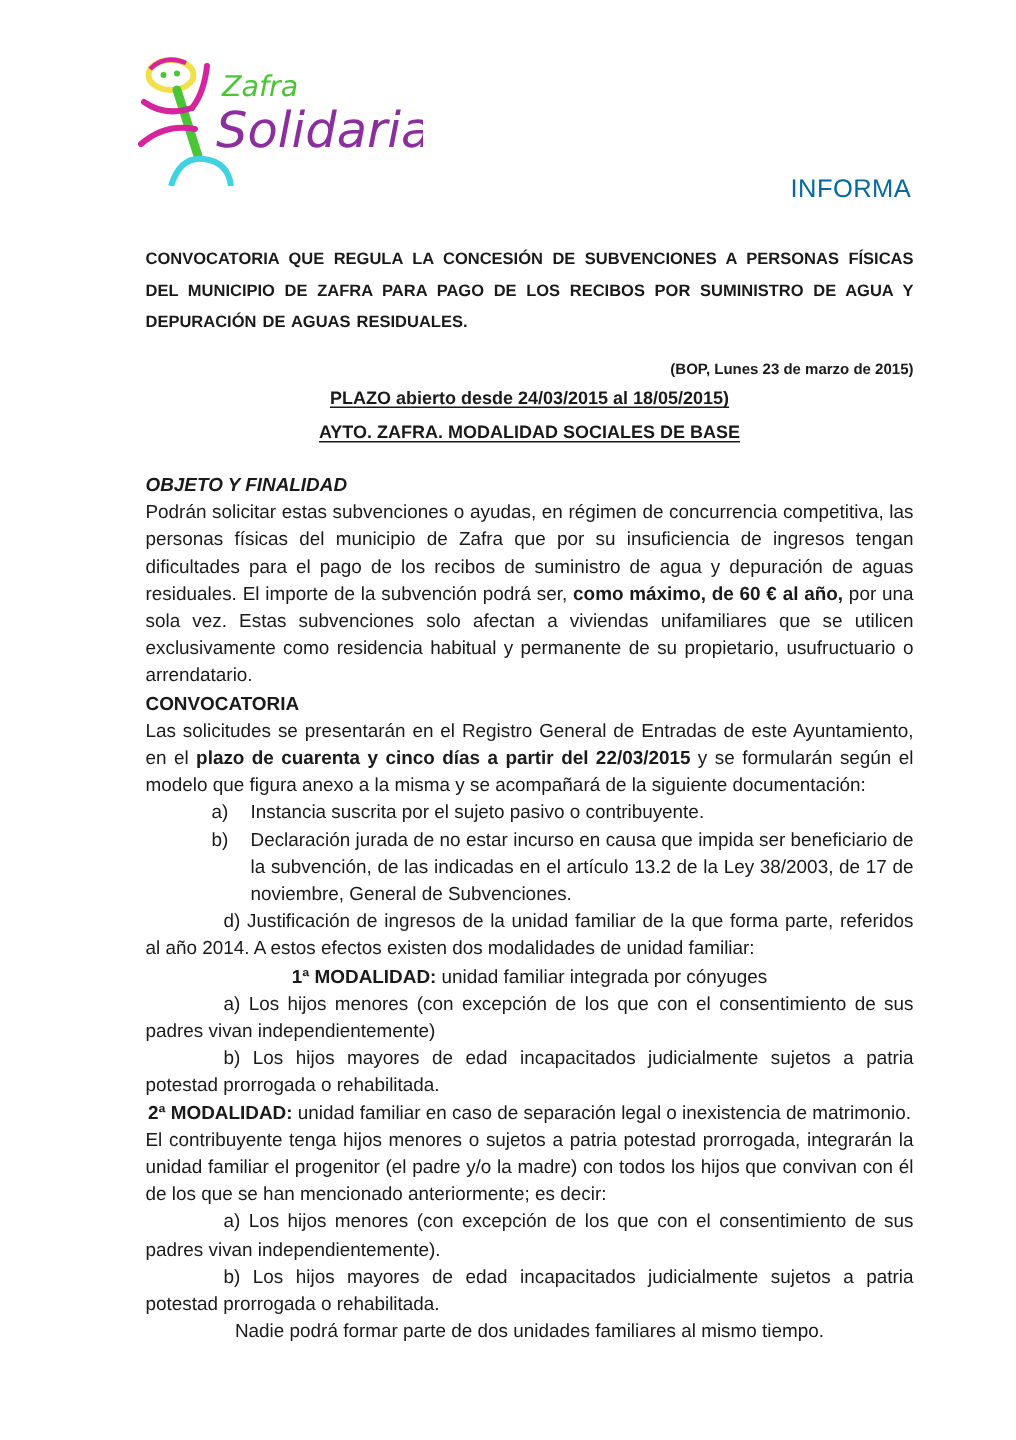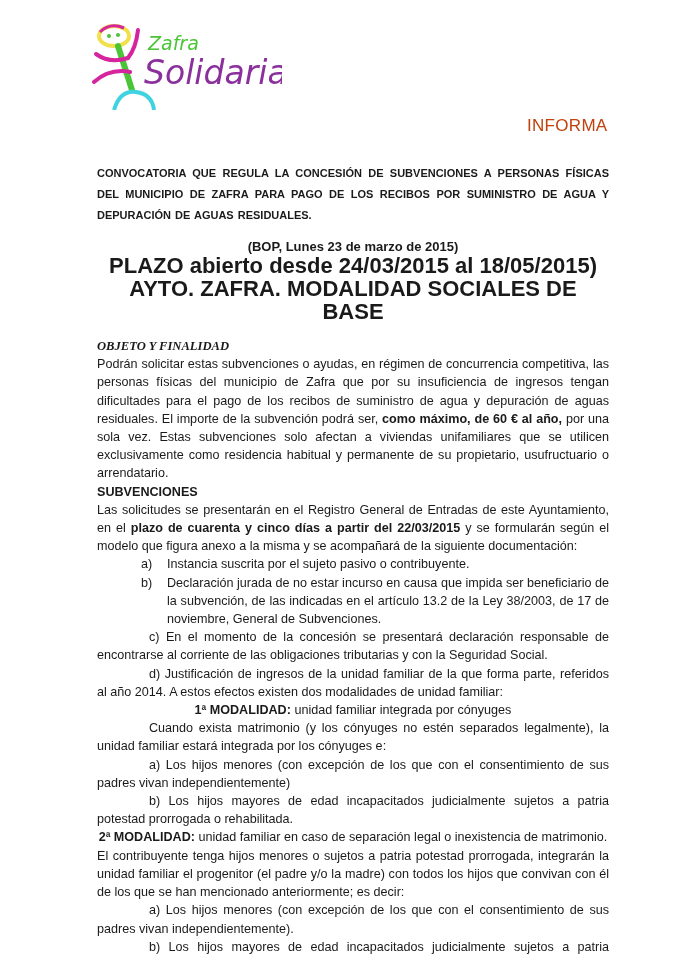--- a/index.html
+++ b/index.html
@@ -1,25 +1,25 @@
 <!DOCTYPE html>
 <html><head>
 <meta charset="utf-8">
 <style>
   html, body { margin: 0; padding: 0; background: #ffffff; }
   body { width: 677px; height: 960px; position: relative; overflow: hidden;
          font-family: "Liberation Sans", sans-serif; color: #1a1a1a; }
-  .logo { position: absolute; left: 92px; top: 20px; width: 190px; height: 90px; }
-  .informa { position: absolute; left: 527px; top: 116px; font-size: 17px; letter-spacing: 0.3px; color: #c2410c; }
+  .logo { position: absolute; left: 92px; top: 34px; width: 190px; height: 90px; }
+  .informa { position: absolute; left: 527px; top: 116px; font-size: 17px; letter-spacing: 0.3px; color: #0369a1; }
   .doc { position: absolute; left: 97px; top: 163px; width: 512px; font-size: 12.6px; line-height: 18.2px; }
   .convocatoria { font-weight: bold; text-align: justify; font-size: 11px; line-height: 21px; margin: 0; word-spacing: 1px; }
-  .bop { text-align: center; font-weight: bold; font-size: 13px; margin-top: 14px; line-height: 14px; }
-  .plazo, .ayto { text-align: center; font-weight: bold; font-size: 22px; line-height: 23px; text-underline-offset: 2px; }
+  .bop { text-align: right; font-weight: bold; font-size: 10px; margin-top: 14px; line-height: 14px; }
+  .plazo, .ayto { text-align: center; font-weight: bold; font-size: 12px; line-height: 23px; text-decoration: underline; text-underline-offset: 2px; }
   .section-title { font-weight: bold; margin-top: 14px; }
-  .section-title.italic { font-style: italic; font-family: Liberation Serif, serif; }
+  .section-title.italic { font-style: italic; }
   .section-title.proc { margin-top: 0; }
   p { margin: 0; text-align: center; }
   .just { text-align: justify; }
   .list { margin: 0; padding: 0; list-style: none; }
   .list li { position: relative; padding-left: 70px; text-align: justify; }
   .list li .mark { position: absolute; left: 44px; }
   .indent { text-indent: 52px; text-align: justify; }
   b { font-weight: bold; }
 </style>
 </head>
@@ -45,31 +45,29 @@
 
 <div class="doc">
   <p class="convocatoria">CONVOCATORIA QUE REGULA LA CONCESIÓN DE SUBVENCIONES A PERSONAS FÍSICAS DEL MUNICIPIO DE ZAFRA PARA PAGO DE LOS RECIBOS POR SUMINISTRO DE AGUA Y DEPURACIÓN DE AGUAS RESIDUALES.</p>
   <div class="bop">(BOP, Lunes 23 de marzo de 2015)</div>
   <div class="plazo">PLAZO abierto desde 24/03/2015 al 18/05/2015)</div>
   <div class="ayto">AYTO. ZAFRA. MODALIDAD SOCIALES DE BASE</div>
 
   <div class="section-title italic">OBJETO Y FINALIDAD</div>
   <p class="just"><span>Podrán solicitar estas subvenciones o ayudas, en régimen de concurrencia competitiva, las personas físicas del municipio de Zafra que por su insuficiencia de ingresos tengan dificultades para el pago de los recibos de suministro de agua y depuración de aguas residuales. El importe de la subvención podrá ser, </span><b>como máximo, de 60 € al año,</b><span> por una sola vez. Estas subvenciones solo afectan a viviendas unifamiliares que se utilicen exclusivamente como residencia habitual y permanente de su propietario, usufructuario o arrendatario.</span></p>
 
-  <div class="section-title proc">SUBVENCIONES</div>
+  <div class="section-title proc">CONVOCATORIA</div>
   <p class="just"><span>Las solicitudes se presentarán en el Registro General de Entradas de este Ayuntamiento, en el </span><b>plazo de cuarenta y cinco días a partir del 22/03/2015</b><span> y se formularán según el modelo que figura anexo a la misma y se acompañará de la siguiente documentación:</span></p>
   <ul class="list">
     <li><span class="mark">a)</span><span>Instancia suscrita por el sujeto pasivo o contribuyente.</span></li>
     <li><span class="mark">b)</span><span>Declaración jurada de no estar incurso en causa que impida ser beneficiario de la subvención, de las indicadas en el artículo 13.2 de la Ley 38/2003, de 17 de noviembre, General de Subvenciones.</span></li>
   </ul>
-  <p class="indent">c) En el momento de la concesión se presentará declaración responsable de encontrarse al corriente de las obligaciones tributarias y con la Seguridad Social.</p>
   <p class="indent">d) Justificación de ingresos de la unidad familiar de la que forma parte, referidos al año 2014.  A estos efectos existen dos modalidades de unidad familiar:</p>
 
   <p><b>1ª MODALIDAD:</b><span> unidad familiar integrada por cónyuges</span></p>
-  <p class="indent">Cuando exista matrimonio (y los cónyuges no estén separados legalmente), la unidad familiar estará integrada por los cónyuges e:</p>
   <p class="indent">a) Los hijos menores (con excepción de los que con el consentimiento de sus padres vivan independientemente)</p>
   <p class="indent">b) Los hijos mayores de edad incapacitados judicialmente sujetos a patria potestad prorrogada o rehabilitada.</p>
 
   <p><b>2ª MODALIDAD:</b><span> unidad familiar en caso de separación legal o inexistencia de matrimonio.</span></p>
   <p class="just">El contribuyente tenga hijos menores o sujetos a patria potestad prorrogada, integrarán la unidad familiar el progenitor (el padre y/o la madre) con todos los hijos que convivan con él de los que se han mencionado anteriormente; es decir:</p>
   <p class="indent">a) Los hijos menores (con excepción de los que con el consentimiento de sus padres vivan independientemente).</p>
   <p class="indent">b) Los hijos mayores de edad incapacitados judicialmente sujetos a patria potestad prorrogada o rehabilitada.</p>
 
   <p>Nadie podrá formar parte de dos unidades familiares al mismo tiempo.</p>
 

